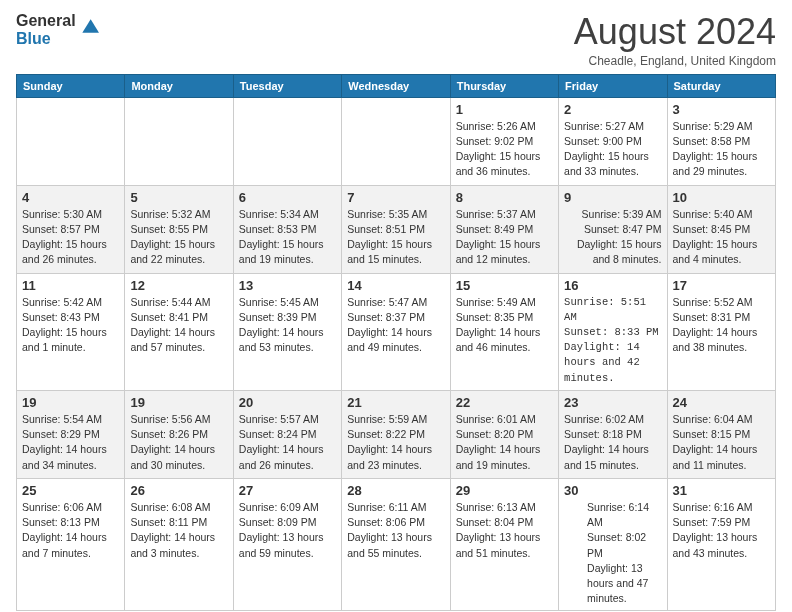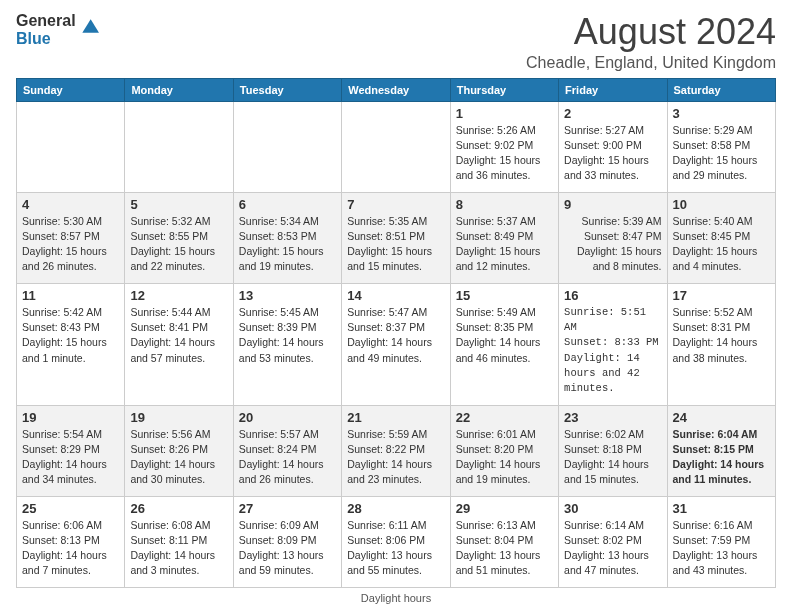--- a/index.html
+++ b/index.html
@@ -42,21 +42,21 @@
     .title-block {
       text-align: right;
     }
     .month-title {
       font-size: 36px;
       font-weight: normal;
       color: #404040;
       line-height: 1.1;
     }
     .location {
-      font-size: 16px;
+      font-size: 12px;
       color: #555;
       margin-top: 2px;
     }
     .calendar {
       flex: 1;
       border: 1px solid #ccc;
       border-collapse: collapse;
       width: 100%;
       table-layout: fixed;
     }
@@ -285,21 +285,21 @@
 Daylight: 14 hours and 19 minutes.</div>
           </td>
           <td>
             <span class="day-number">23</span>
             <div class="day-info" style="white-space: pre-line;">Sunrise: 6:02 AM
 Sunset: 8:18 PM
 Daylight: 14 hours and 15 minutes.</div>
           </td>
           <td>
             <span class="day-number">24</span>
-            <div class="day-info" style="white-space: pre-line; font-weight: bold;">Sunrise: 6:04 AM
+            <div class="day-info" style="white-space: pre-line;">Sunrise: 6:04 AM
 Sunset: 8:15 PM
 Daylight: 14 hours and 11 minutes.</div>
           </td>
         </tr>
         <tr>
           <td>
             <span class="day-number">25</span>
             <div class="day-info" style="white-space: pre-line;">Sunrise: 6:06 AM
 Sunset: 8:13 PM
 Daylight: 14 hours and 7 minutes.</div>
@@ -323,21 +323,21 @@
 Daylight: 13 hours and 55 minutes.</div>
           </td>
           <td>
             <span class="day-number">29</span>
             <div class="day-info" style="white-space: pre-line;">Sunrise: 6:13 AM
 Sunset: 8:04 PM
 Daylight: 13 hours and 51 minutes.</div>
           </td>
           <td>
             <span class="day-number">30</span>
-            <div class="day-info" style="white-space: pre-line;">Sunrise: 6:14 AM
+            <div class="day-info" style="white-space: pre-line; margin-left: 23px;">Sunrise: 6:14 AM
 Sunset: 8:02 PM
 Daylight: 13 hours and 47 minutes.</div>
           </td>
           <td>
             <span class="day-number">31</span>
             <div class="day-info" style="white-space: pre-line;">Sunrise: 6:16 AM
 Sunset: 7:59 PM
 Daylight: 13 hours and 43 minutes.</div>
           </td>
         </tr>

